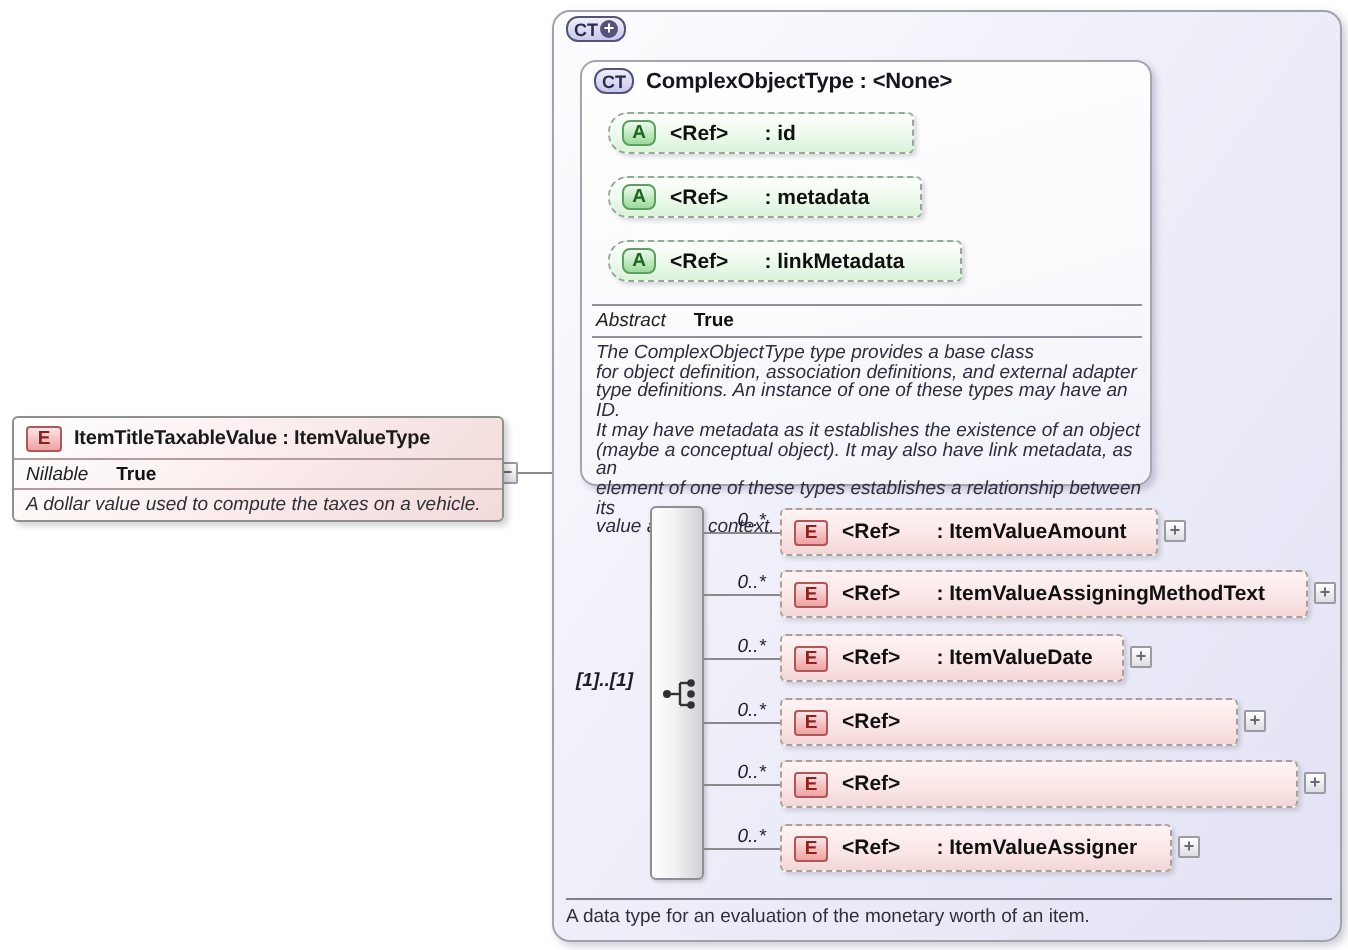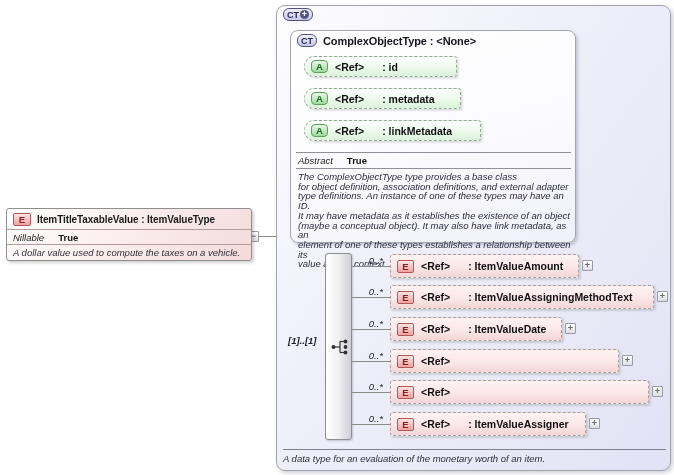--- a/index.html
+++ b/index.html
@@ -122,21 +122,21 @@
     border:1px dashed #a8a0a0;border-radius:3px;
     background:linear-gradient(180deg,#fef3f3 0%,#fbe7e7 55%,#f3d6d6 100%);
     box-shadow:1.5px 1.5px 2px rgba(100,100,100,0.22);
     cursor:pointer;
   }
   .el-box .e-badge{margin-left:6px;width:17px;}
   .occurs{position:absolute;width:28px;text-align:right;font-size:9.5px;font-style:italic;color:#1d1d2a;}
 
   
   .type-anno-sep{position:absolute;left:283px;top:449px;width:383px;height:1px;background:#80808c;}
-  .type-anno{position:absolute;left:283px;top:453px;font-size:9.5px;font-style:italic;color:#30303a;white-space:nowrap;}
+  .type-anno{position:absolute;left:283px;top:453px;font-size:9.5px;color:#30303a;white-space:nowrap;}
   .facet-sep{position:absolute;height:1px;background:#90909a;}
 </style>
 </head>
 <body>
 
 <div id="canvas">
 
   <div class="hline" style="left:246px;top:236px;width:33px;"></div>
   <div class="toggle-btn" style="left:248px;top:231px;">−</div>
 

